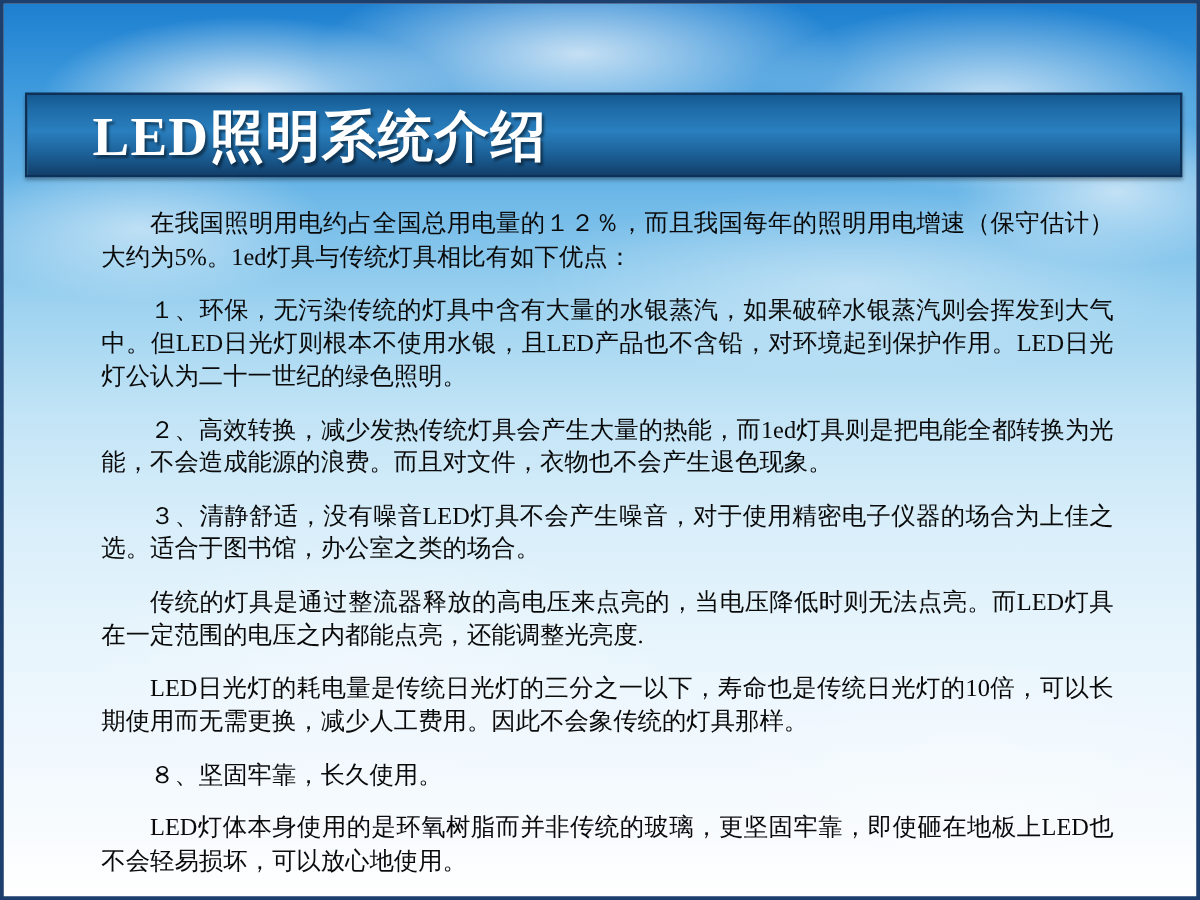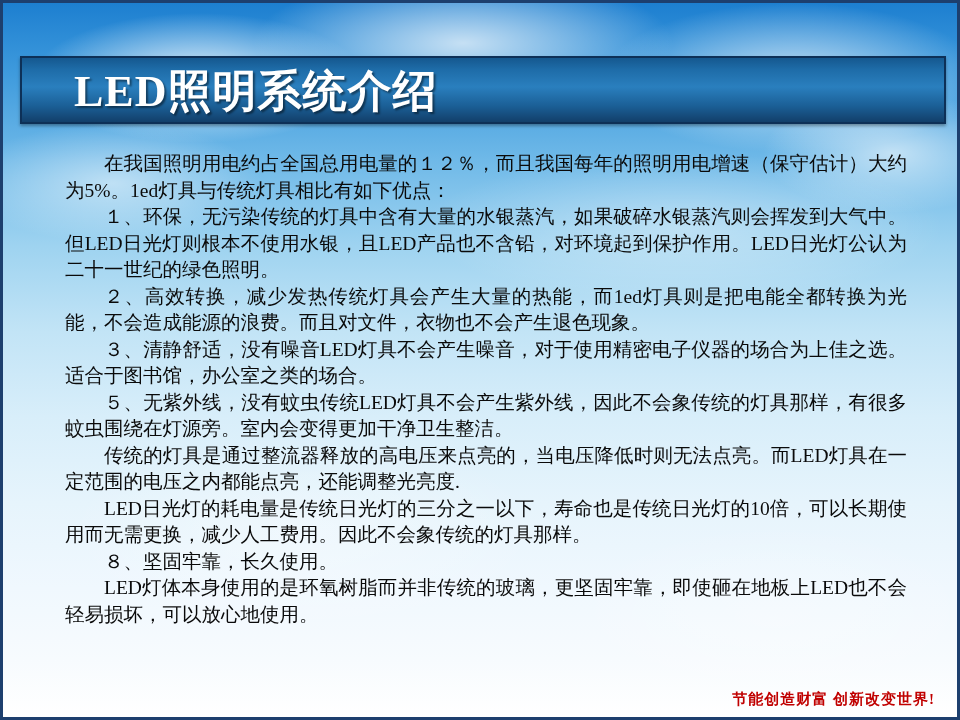--- a/index.html
+++ b/index.html
@@ -45,21 +45,21 @@
   .c4 { left: 760px; top: 90px;  width: 260px; height: 120px; opacity: .7; }
   .c5 { left: -40px; top: 120px; width: 300px; height: 120px; opacity: .6; }
   .c6 { left: 420px; top: 150px; width: 520px; height: 150px; opacity: .45; }
   .c7 { left: 60px;  top: 430px; width: 480px; height: 200px; opacity: .35; }
   .c8 { left: 560px; top: 520px; width: 420px; height: 190px; opacity: .3; }
 
   
   .title-bar {
     position: absolute;
     left: 17px;
-    top: 53px;
+    top: 71px;
     width: 926px;
     height: 68px;
     background: linear-gradient(to bottom, #15588f 0%, #1e6ca8 18%, #2a7fbe 45%, #1b5f96 75%, #123f6a 100%);
     border: 2px solid #0d3057;
     box-shadow: 0 2px 3px rgba(0,0,0,0.35);
     box-sizing: border-box;
   }
   .title-bar .title-text {
     position: absolute;
     left: 52px;
@@ -80,21 +80,21 @@
     left: 62px;
     top: 148px;
     width: 842px;
     font-family: "Liberation Serif", "DejaVu Serif", serif;
     font-size: 19.5px;
     line-height: 26.5px;
     color: #0a0a0a;
     text-align: justify;
   }
   .body-text p {
-    margin: 0;
+    margin: 16px;
     padding: 0;
   }
   .indent2 { text-indent: 2em; }
 
   
   .footer {
     position: absolute;
     right: 22px;
     bottom: 8px;
     font-family: "Liberation Serif", "DejaVu Serif", serif;
@@ -122,22 +122,20 @@
 
   <div class="title-bar">
     <div class="title-text">LED照明系统介绍</div>
   </div>
 
   <div class="body-text">
     <p class="indent2">在我国照明用电约占全国总用电量的１２％，而且我国每年的照明用电增速（保守估计）大约为5%。1ed灯具与传统灯具相比有如下优点：</p>
     <p class="indent2">１、环保，无污染传统的灯具中含有大量的水银蒸汽，如果破碎水银蒸汽则会挥发到大气中。但LED日光灯则根本不使用水银，且LED产品也不含铅，对环境起到保护作用。LED日光灯公认为二十一世纪的绿色照明。</p>
     <p class="indent2">２、高效转换，减少发热传统灯具会产生大量的热能，而1ed灯具则是把电能全都转换为光能，不会造成能源的浪费。而且对文件，衣物也不会产生退色现象。</p>
     <p class="indent2">３、清静舒适，没有噪音LED灯具不会产生噪音，对于使用精密电子仪器的场合为上佳之选。适合于图书馆，办公室之类的场合。</p>
-    <p class="indent2">５、无紫外线，没有蚊虫传统LED灯具不会产生紫外线，因此不会象传统的灯具那样，有很多蚊虫围绕在灯源旁。室内会变得更加干净卫生整洁。</p>
     <p class="indent2">传统的灯具是通过整流器释放的高电压来点亮的，当电压降低时则无法点亮。而LED灯具在一定范围的电压之内都能点亮，还能调整光亮度.</p>
     <p class="indent2">LED日光灯的耗电量是传统日光灯的三分之一以下，寿命也是传统日光灯的10倍，可以长期使用而无需更换，减少人工费用。因此不会象传统的灯具那样。</p>
     <p class="indent2">８、坚固牢靠，长久使用。</p>
     <p class="indent2">LED灯体本身使用的是环氧树脂而并非传统的玻璃，更坚固牢靠，即使砸在地板上LED也不会轻易损坏，可以放心地使用。</p>
 
   </div>
 
-  <div class="footer">节能创造财富 创新改变世界!</div>
 </div>
 
 </body></html>

